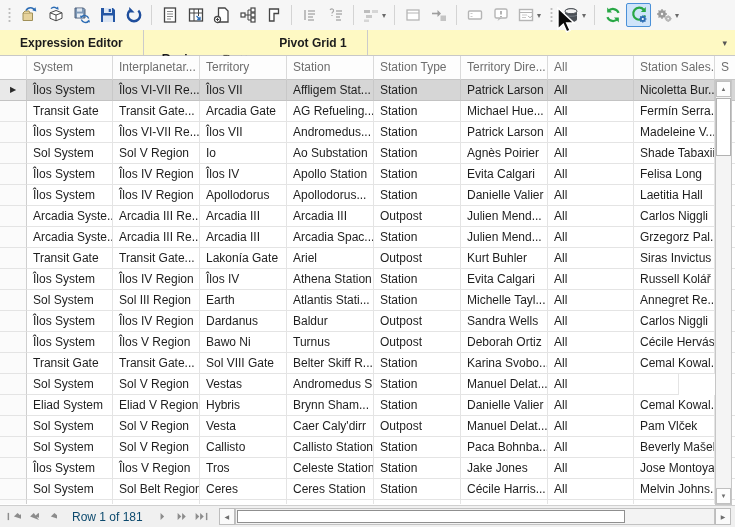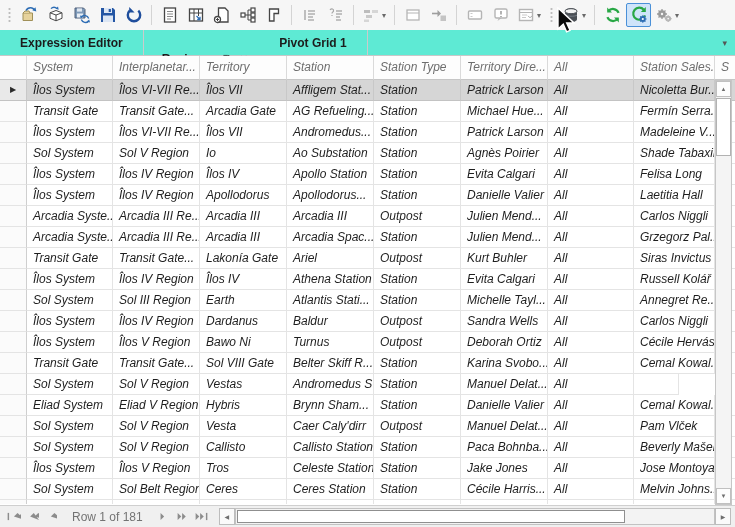--- a/index.html
+++ b/index.html
@@ -15,33 +15,33 @@
   .tbtn.act { background:#cfe4fa; border:1px solid #4a90d8; }
   .tbtn .ticon { display:flex; width:18px; height:18px; }
   .tbtn svg { width:18px; height:18px; }
   .ddarr { font-size:8px; color:#6a6a6a; margin-left:2px; }
   .tsep { width:1px; height:20px; background:#d4d4d4; margin:0 4px; }
   .grip { width:5px; height:16px; margin:0 4px;
     background-image:radial-gradient(circle,#bdbdbd 1px,transparent 1.2px);
     background-size:5px 4px; }
 
   
-  .tabbar { height:26px; background:#5eead4; display:flex; align-items:stretch;
+  .tabbar { height:26px; background:#fef9c3; display:flex; align-items:stretch;
     border-bottom:1px solid #c8c8c8; }
   .tab { display:flex; align-items:center; padding:0 20px; font-weight:bold; font-size:12px;
     color:#1c1c1c; border-right:1px solid #cbcbcb; white-space:nowrap; }
   .tab.active { background:linear-gradient(#fdfdfd,#e5e5e5); border:1px solid #ababab;
     border-bottom:none; padding:0 10px 0 17px;margin-top:28px; }
   .pin { margin-left:10px; display:flex; }
   .pin svg { width:12px; height:12px; }
   .tclose { margin-left:8px; font-size:11px; color:#565656; font-weight:normal; }
   .tab-overflow { margin-left:auto; margin-right:8px; align-self:center; font-size:9px; color:#555; }
 
   
-  .gridwrap { position:relative; height:449px; background:#fff; overflow:hidden;font-style:italic; }
+  .gridwrap { position:relative; height:449px; background:#fff; overflow:hidden; }
   .ghead { display:flex; width:760px; }
   .hcell { height:24px; line-height:23px; font-size:12px; color:#6e6e6e; padding-left:6px;
     background:#fdfdfd; border-right:1px solid #dadada; border-bottom:1px solid #c6c6c6;
     overflow:hidden; white-space:nowrap; }
   .hcell.c0 { padding:0; }
   .grow { display:flex; width:760px; height:21px; }
   .grow.partial { height:4px; overflow:hidden; }
   .gcell { height:21px; line-height:20px; font-size:12px; color:#1e1e1e; padding-left:6px;
     border-right:1px solid #e4e4e4; border-bottom:1px solid #e4e4e4;
     overflow:hidden; white-space:nowrap; background:#fff; }
@@ -61,21 +61,21 @@
     font-size:6px; color:#6f6f6f; }
   .vbtn.up { top:0; } .vbtn.down { bottom:0; }
   .vthumb { position:absolute; top:17px; left:0; right:0; height:58px; background:#fff;
     border:1px solid #b2b2b2; }
 
   
   .statusbar { height:22px; background:#f0f0f0; border-top:1px solid #cfcfcf;
     display:flex; align-items:center; padding:0 4px 0 4px; }
   .navbtn { width:18px; height:16px; display:flex; align-items:center; justify-content:center; }
   .navbtn svg { width:15px; height:9px; }
-  .navtext { font-size:12px; color:#737373; margin:0 14px; white-space:nowrap; }
+  .navtext { font-size:12px; color:#0c4a6e; margin:0 14px; white-space:nowrap; }
   .hscroll { flex:1; display:flex; align-items:center; height:17px; margin-left:8px; }
   .hbtn { width:16px; height:17px; border:1px solid #bdbdbd; background:#fafafa;
     display:flex; align-items:center; justify-content:center; font-size:6px; color:#6f6f6f; }
   .htrack { flex:1; height:17px; position:relative; border:1px solid #c2c2c2; background:#f3f3f3; }
   .hthumb { position:absolute; left:1px; top:1px; bottom:1px; width:388px; background:#fff;
     border:1px solid #8f8f8f; }
 
   .cursor { position:absolute; left:556px; top:7px; z-index:99; pointer-events:none; }
 </style>
 </head>

